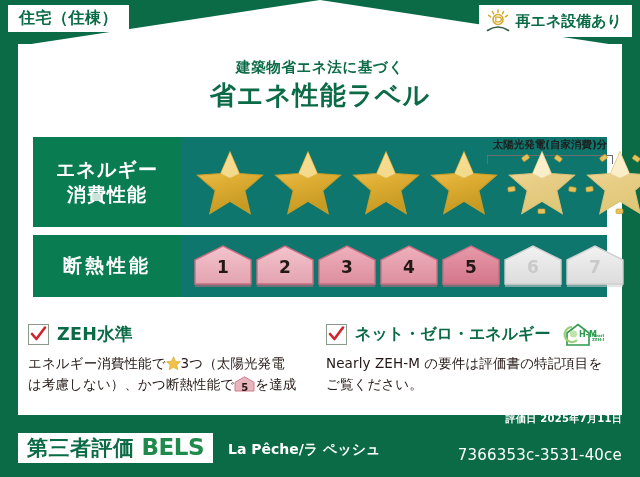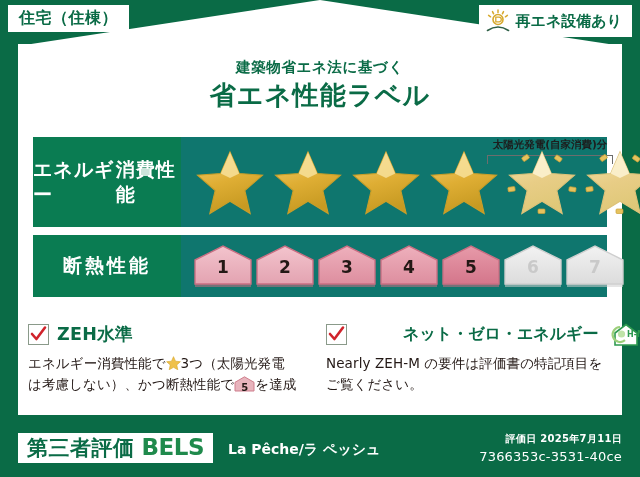--- a/index.html
+++ b/index.html
@@ -47,22 +47,22 @@
     color:#0a6b46;font-size:26px;font-weight:bold;letter-spacing:1.2px;
   }
 
   
   .row{position:absolute;left:33px;width:574px;display:flex;}
   .row-energy{top:137px;height:90px;}
   .row-insul{top:235px;height:62px;}
 
   .row-label{
     background:#0a7c52;color:#ffffff;font-weight:bold;
-    display:flex;flex-direction:row;align-items:center;justify-content:center;
-    width:148px;flex:0 0 148px;line-height:1.32;
+    display:flex;flex-direction:column;align-items:center;justify-content:center;
+    width:148px;flex:0 0 148px;line-height:1.32;text-align:right;
   }
   .row-energy .row-label{font-size:19px;letter-spacing:1px;}
   .row-insul  .row-label{font-size:19px;letter-spacing:3px;}
   .row-panel{
     flex:1;background:#0f766e;position:relative;
   }
 
   
   .stars{position:absolute;left:0;top:0;width:100%;height:100%;
          display:flex;align-items:center;padding-left:12px;box-sizing:border-box;gap:4px;}
@@ -94,21 +94,21 @@
   .zeh{position:absolute;width:286px;}
   .zeh-left{left:28px;top:322px;}
   .zeh-right{left:326px;top:322px;}
   .zeh-head{display:flex;align-items:center;gap:8px;height:24px;}
   .chk{
     width:19px;height:19px;border:1.3px solid #8a9a8a;background:#fff;
     position:relative;flex:0 0 19px;
   }
   .chk svg{position:absolute;left:1px;top:0px;width:17px;height:18px;}
   .zeh-title{color:#0a6b46;font-weight:bold;font-size:17.5px;letter-spacing:.3px;white-space:nowrap;}
-  .zeh-right .zeh-title{font-size:16px;letter-spacing:0px;margin-left:48px;}
+  .zeh-right .zeh-title{font-size:16px;letter-spacing:0px;}
   .hm-logo{width:44px;height:26px;flex:0 0 44px;margin-left:2px;}
   .zeh-body{
     margin-top:7px;font-size:13.5px;color:#231815;line-height:1.55;letter-spacing:.1px;
   }
   .inline-star{display:inline-block;width:15px;height:14px;vertical-align:-2px;}
   .inline-house{display:inline-block;width:21px;height:16px;vertical-align:-3px;position:relative;}
   .inline-house svg{display:block;width:21px;height:16px;}
   .inline-house b{position:absolute;left:0;right:0;top:4px;text-align:center;font-size:10px;color:#231815;}
 
   
@@ -118,21 +118,21 @@
   }
   .bels .jp{color:#0a6b46;font-size:21px;font-weight:bold;letter-spacing:.5px;}
   .bels .en{color:#1f8a4c;font-size:23px;font-weight:bold;letter-spacing:-.5px;}
   .owner{
     position:absolute;left:228px;bottom:17px;color:#ffffff;font-size:14px;font-weight:bold;
   }
   .footer-right{
     position:absolute;right:18px;bottom:12px;text-align:right;color:#ffffff;
   }
   .eval-date{font-size:10px;font-weight:bold;letter-spacing:.3px;}
-  .eval-id{font-size:13px;margin-top:3px;letter-spacing:.2px;}
+  .eval-id{font-size:15px;margin-top:20px;letter-spacing:.2px;}
 </style>
 </head>
 <body>
 
 <div id="label">
 
   <div class="roof"></div>
   <div class="white-body"></div>
 
   <div class="chip-housetype">住宅（住棟）</div>

